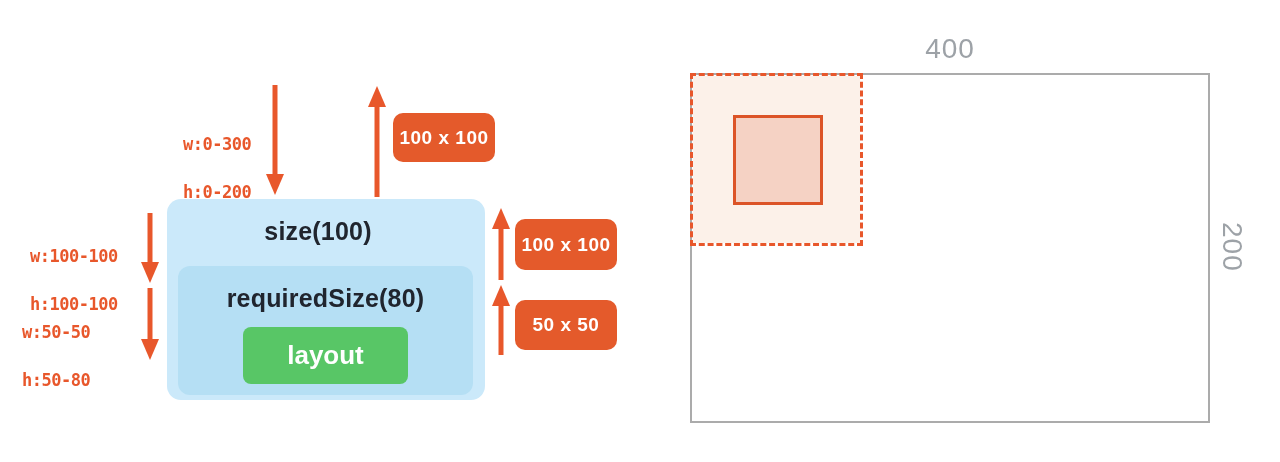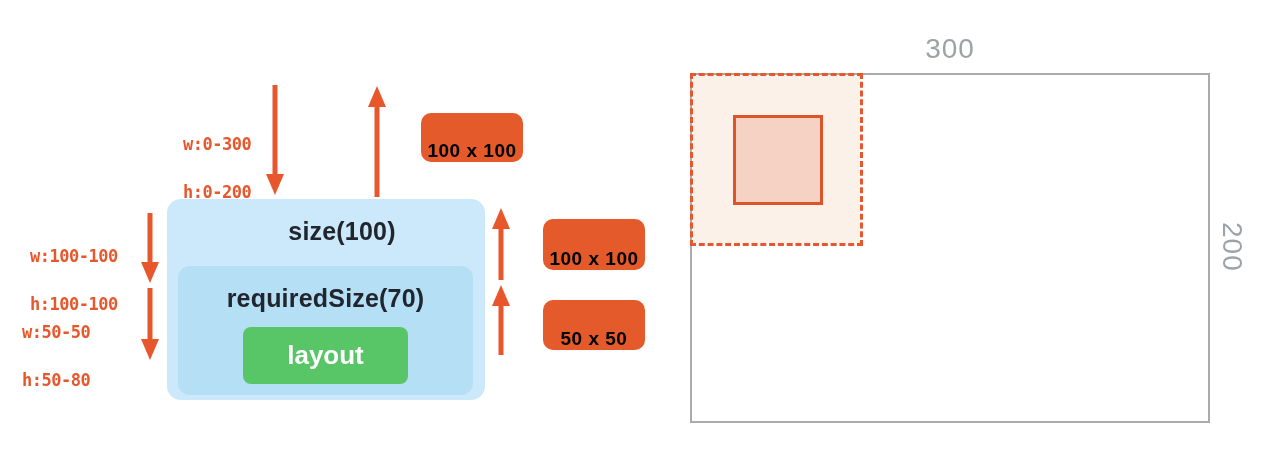--- a/index.html
+++ b/index.html
@@ -37,24 +37,23 @@
     background: #58C666; border-radius: 8px;
     display: flex; align-items: center; justify-content: center;
   }
   .box-label {
     font-weight: bold; font-size: 25px; color: #20252E;
     text-align: center; letter-spacing: 0.2px;
   }
   .layout-label { font-weight: bold; font-size: 26px; color: #ffffff; }
   .badge {
     background: #E45A2B; border-radius: 10px;
-    color: #000000; font-weight: bold; font-size: 19px;
-    display: flex; align-items: flex-end; justify-content: center;
+    color: #ffffff; font-weight: bold; font-size: 19px;
+    display: flex; align-items: center; justify-content: center;
     letter-spacing: 0.5px;
-    margin-left: 28px;
   }
   .arrow svg { display: block; }
 
   
   .parent-rect {
     left: 690px; top: 73px; width: 520px; height: 350px;
     background: #ffffff; border: 2px solid #ABABAB;
   }
   .dim-label {
     color: #9DA2A7; font-size: 28px; font-weight: normal;
@@ -125,24 +124,24 @@
     </div>
 
     <div class="abs arrow" style="left:140px; top:288px;">
       <svg width="20" height="72" viewBox="0 0 20 72">
         <line x1="10" y1="0" x2="10" y2="54" stroke="#E8572B" stroke-width="5"></line>
         <polygon points="1,51 19,51 10,72" fill="#E8572B"></polygon>
       </svg>
     </div>
 
     <div class="abs size-box"></div>
-    <div class="abs box-label" style="left:183px; top:217px; width:318px;">size(100)</div>
+    <div class="abs box-label" style="left:159px; top:217px; width:318px;">size(100)</div>
 
     <div class="abs required-size-box"></div>
-    <div class="abs box-label" style="left:178px; top:284px; width:295px;">requiredSize(70)</div>
+    <div class="abs box-label" style="left:178px; top:284px; width:295px;">requiredSize(80)</div>
 
     <div class="abs layout-box">
       <span class="layout-label">layout</span>
     </div>
 
     <div class="abs arrow" style="left:491px; top:208px;">
       <svg width="20" height="72" viewBox="0 0 20 72">
         <polygon points="1,21 19,21 10,0" fill="#E8572B"></polygon>
         <line x1="10" y1="19" x2="10" y2="72" stroke="#E8572B" stroke-width="5"></line>
       </svg>
@@ -160,21 +159,21 @@
     <div class="abs badge" style="left:515px; top:300px; width:102px; height:50px;">
       <span>50 x 50</span>
     </div>
 
   </section>
 
   <section>
 
     <div class="abs parent-rect"></div>
 
-    <div class="abs dim-label width-label">300</div>
+    <div class="abs dim-label width-label">400</div>
 
     <div class="abs dim-label height-label">200</div>
 
     <div class="abs measured-area"></div>
 
     <div class="abs layout-rect"></div>
 
   </section>
 
 </div>

